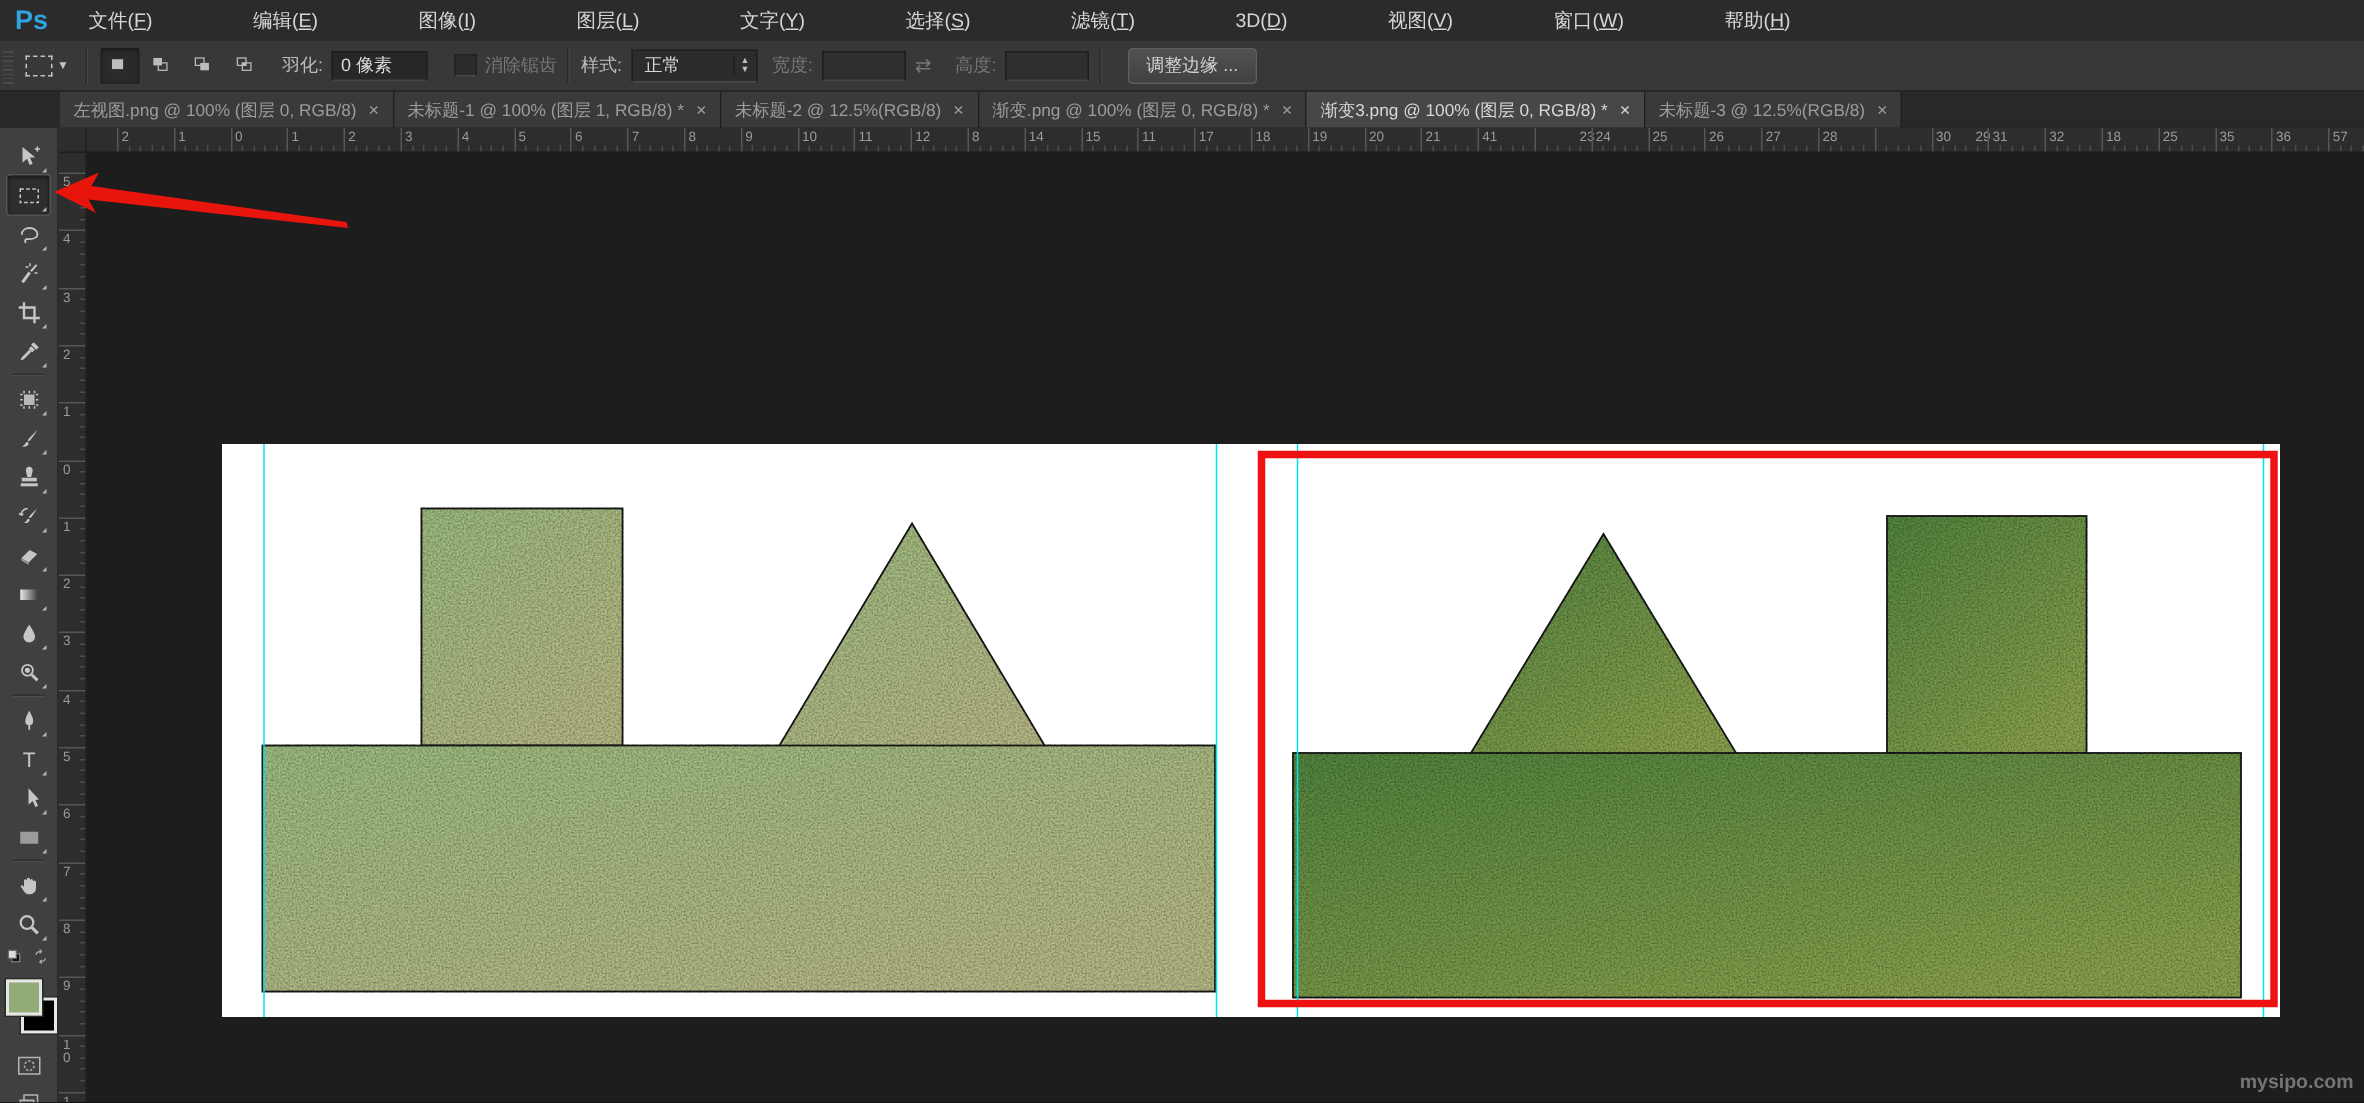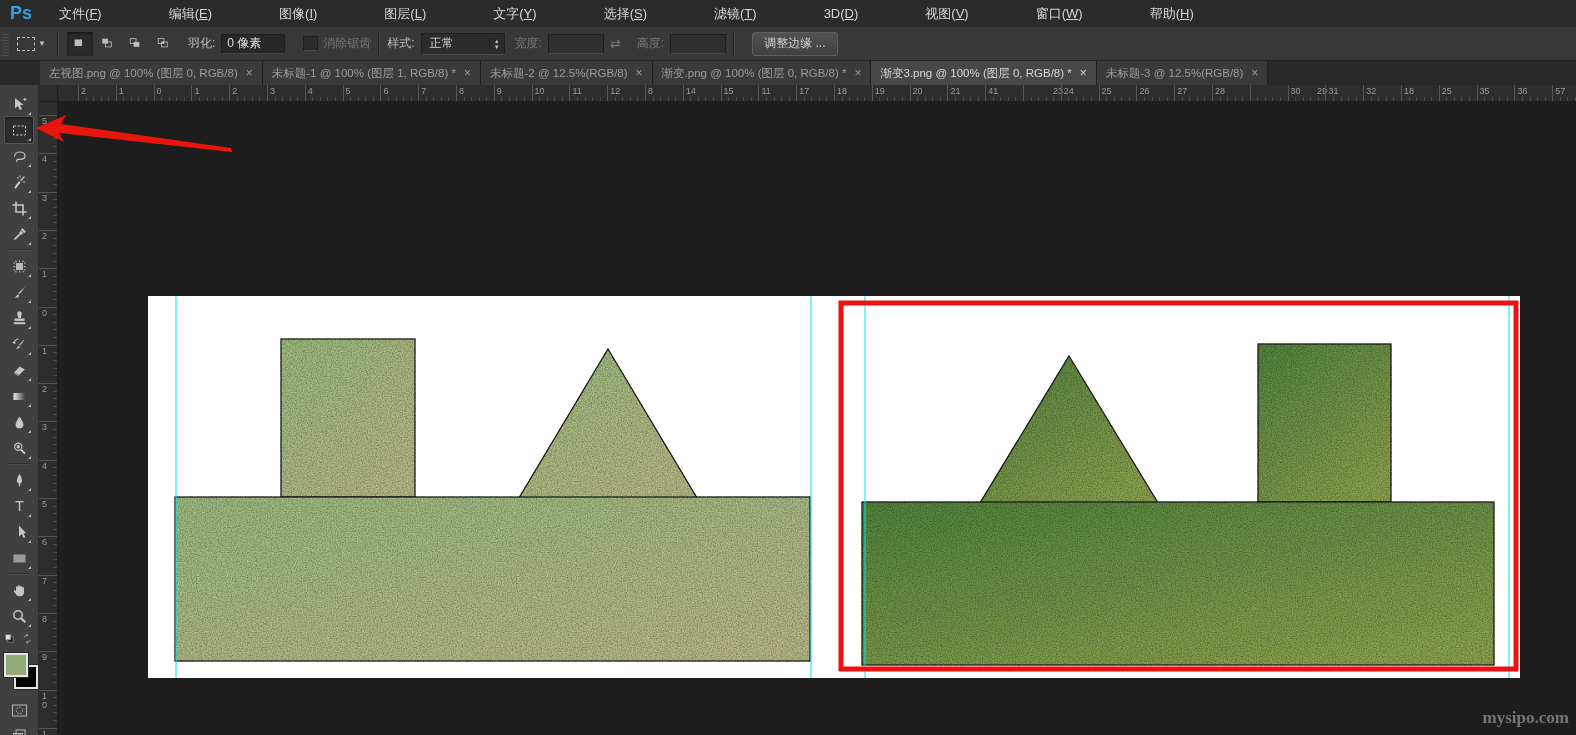--- a/index.html
+++ b/index.html
@@ -74,21 +74,21 @@
   .vminor{position:absolute;bottom:0;height:4px;width:1px;background:#4c4c4c;}
   .vlabel{position:absolute;top:1px;font-size:9px;color:#9a9a9a;}
   .htick{position:absolute;left:0;right:0;height:1px;background:#565656;}
   .hminor{position:absolute;right:0;width:4px;height:1px;background:#4c4c4c;}
   .hlabel{position:absolute;left:3px;font-size:9px;color:#9a9a9a;line-height:9px;}
   .hlabel span{display:block;}
 
   
   .canvas-area{position:absolute;left:57px;top:101px;right:0;bottom:0;background:#1d1d1d;z-index:1;}
   .overlay{position:absolute;left:0;top:0;width:1576px;height:735px;z-index:40;pointer-events:none;}
-  .watermark{position:absolute;right:7px;bottom:7px;color:#757575;font-weight:bold;font-size:17px;z-index:45;font-family:Liberation Serif, serif;}
+  .watermark{position:absolute;right:7px;bottom:7px;color:#757575;font-weight:bold;font-size:13px;z-index:45;}
   svg text{font-family:"Liberation Sans","DejaVu Sans",sans-serif;}
 </style>
 </head>
 <body>
 
 <div class="app">
 
   <div class="menubar">
     <span class="ps-logo">Ps</span>
     <div id="menu-items" style="display:flex;height:100%;gap:45px;">

